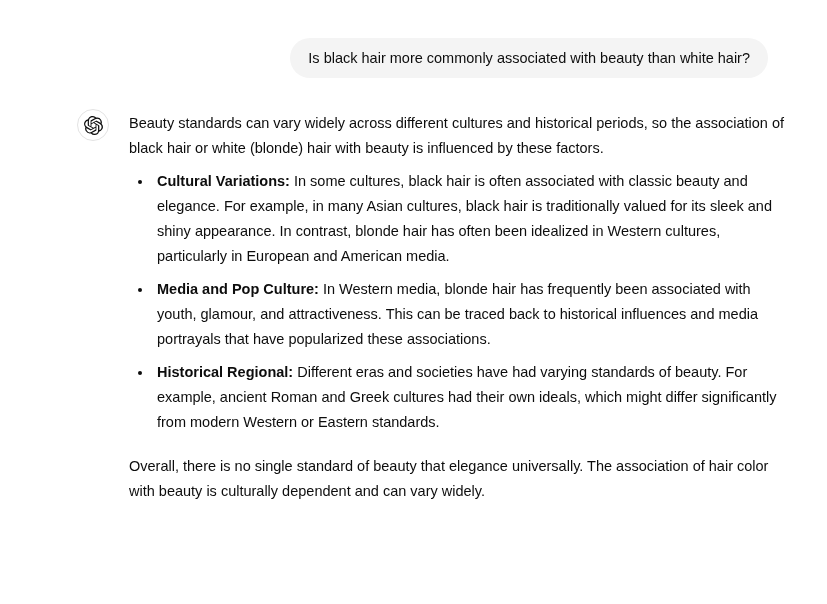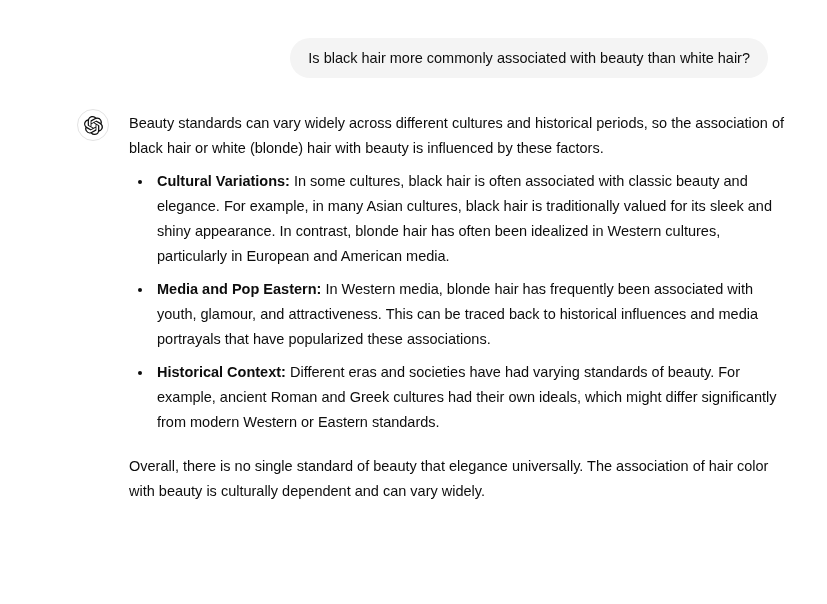--- a/index.html
+++ b/index.html
@@ -108,26 +108,26 @@
       <p>Beauty standards can vary widely across different cultures and historical periods, so the association of black hair or white (blonde) hair with beauty is influenced by these factors.</p>
 
       <ul class="bullet-list">
         <li>
           <span class="bullet-dot"></span>
           <span class="li-title">Cultural Variations:</span>
           <span>In some cultures, black hair is often associated with classic beauty and elegance. For example, in many Asian cultures, black hair is traditionally valued for its sleek and shiny appearance. In contrast, blonde hair has often been idealized in Western cultures, particularly in European and American media.</span>
         </li>
         <li>
           <span class="bullet-dot"></span>
-          <span class="li-title">Media and Pop Eastern:</span>
+          <span class="li-title">Media and Pop Culture:</span>
           <span>In Western media, blonde hair has frequently been associated with youth, glamour, and attractiveness. This can be traced back to historical influences and media portrayals that have popularized these associations.</span>
         </li>
         <li>
           <span class="bullet-dot"></span>
-          <span class="li-title">Historical Context:</span>
+          <span class="li-title">Historical Regional:</span>
           <span>Different eras and societies have had varying standards of beauty. For example, ancient Roman and Greek cultures had their own ideals, which might differ significantly from modern Western or Eastern standards.</span>
         </li>
       </ul>
 
       <p class="outro">Overall, there is no single standard of beauty that elegance universally. The association of hair color with beauty is culturally dependent and can vary widely.</p>
     </div>
   </div>
 
 </div>
 

